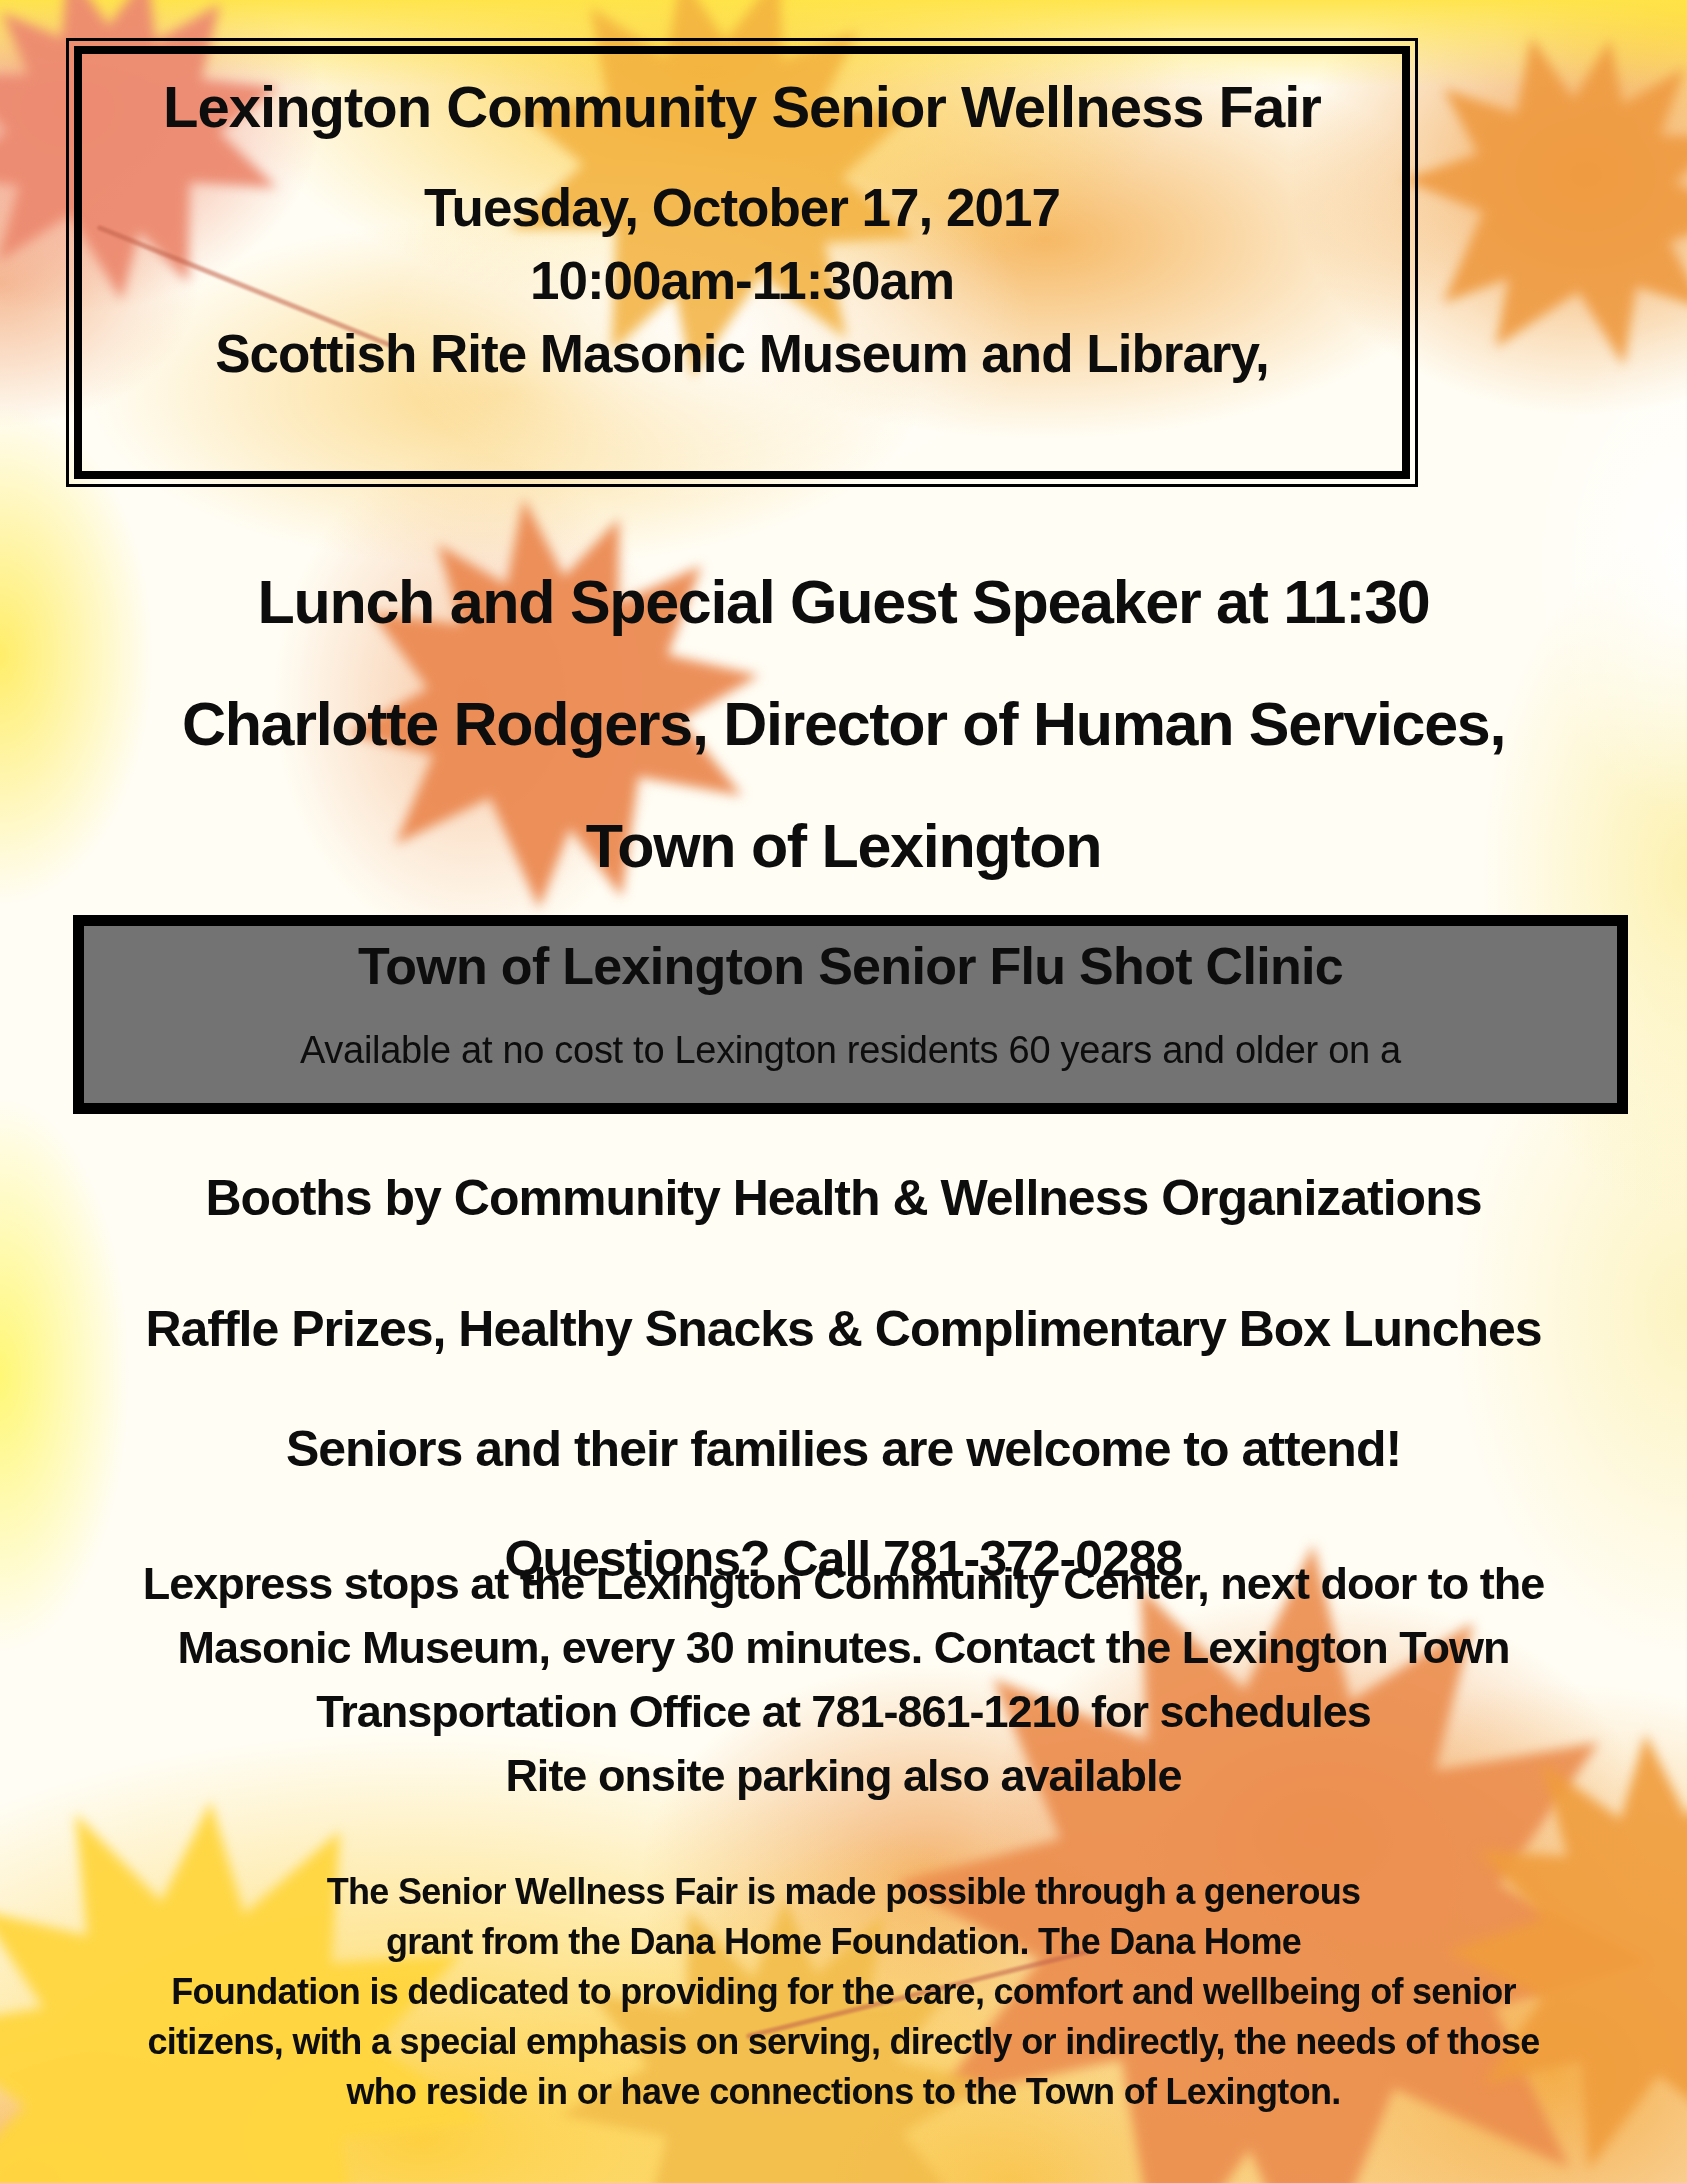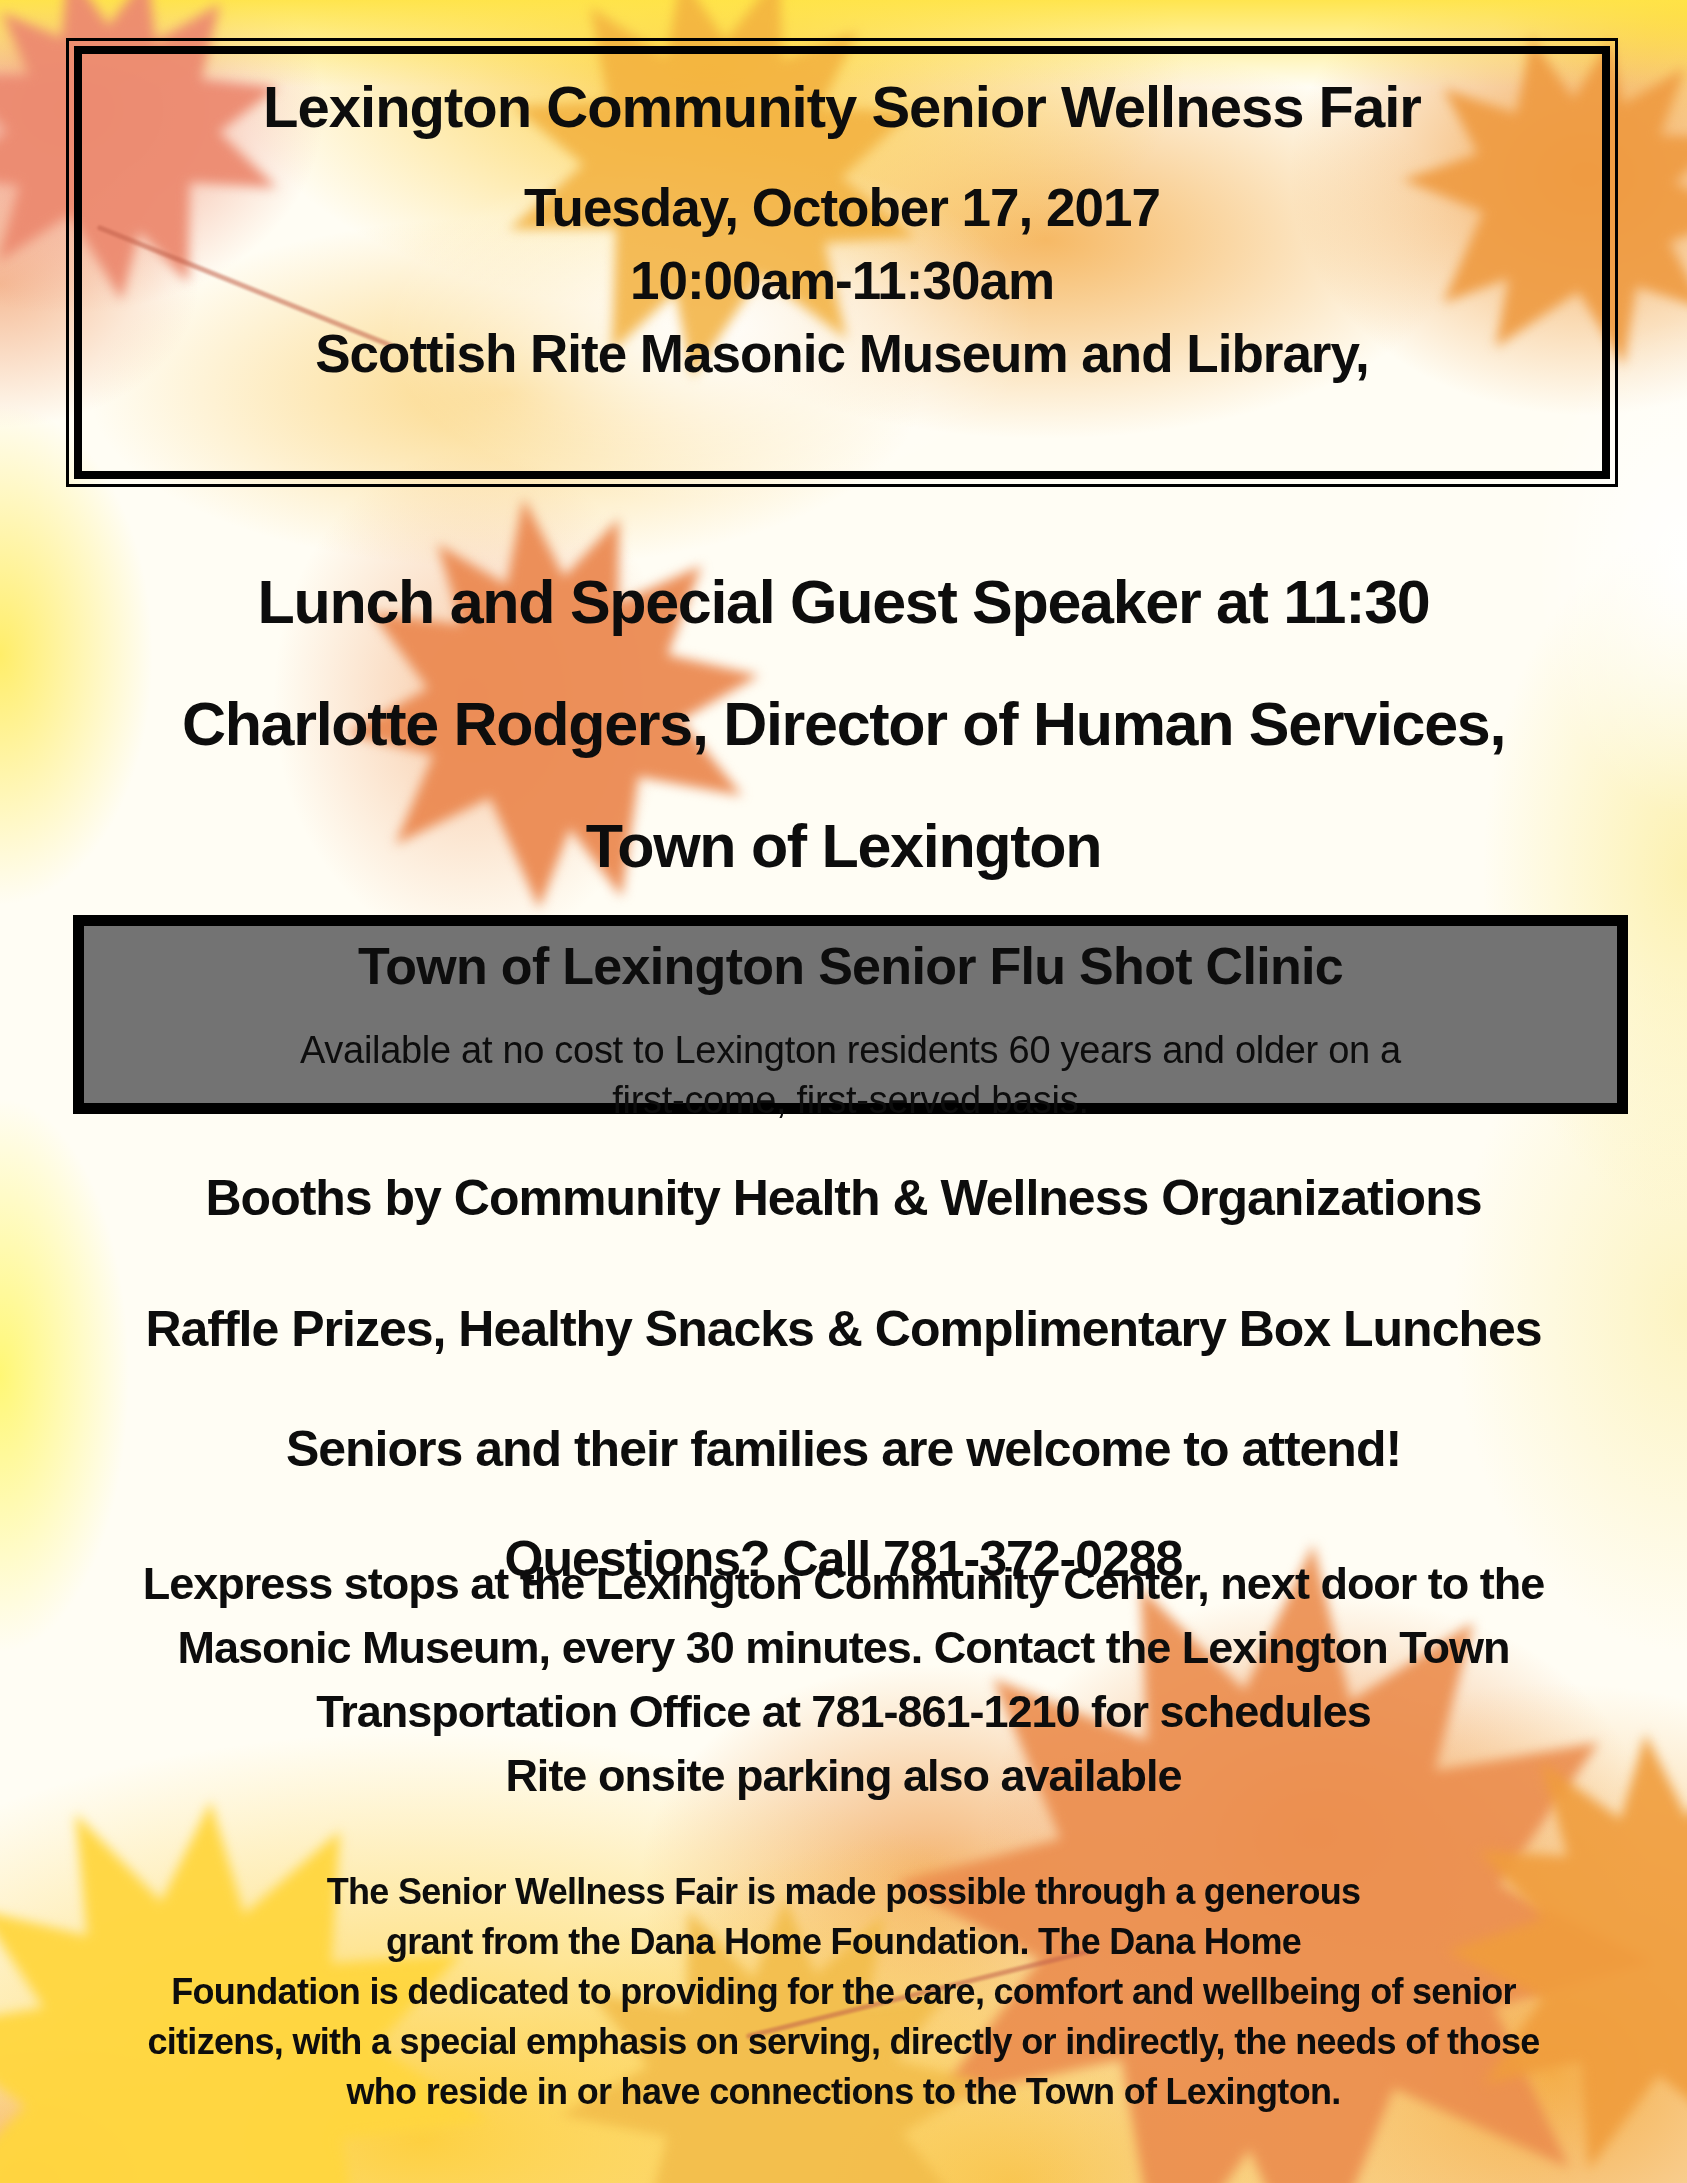--- a/index.html
+++ b/index.html
@@ -34,21 +34,21 @@
       radial-gradient(ellipse 410px 304px at 55% 86%, rgba(241,160,80,.8), rgba(241,160,80,0) 70%),
       radial-gradient(ellipse 284px 218px at 2% 100%, rgba(238,140,100,.85), rgba(238,140,100,0) 70%);
   }
   .leaf{position:absolute;filter:blur(6px);}
   .stem{position:absolute;background:#c1604a;opacity:.55;border-radius:2.6px;filter:blur(1.3px);}
   
   .line{white-space:nowrap;text-align:center;font-weight:bold;}
   .abs{position:absolute;left:0;right:0;z-index:2;}
   
   .header-box{
-    position:absolute;left:66px;top:38px;width:1552px;height:449px;
+    position:absolute;left:66px;top:38px;width:1352px;height:449px;
     border:3.3px solid #000;padding:5.3px;box-sizing:border-box;z-index:2;
   }
   .header-inner{border:8.6px solid #000;width:100%;height:100%;box-sizing:border-box;}
   .h-title{margin-top:18px;font-size:58px;line-height:70px;letter-spacing:-1px;}
   .h-lines{margin-top:28.4px;font-size:53px;line-height:73px;letter-spacing:-1px;}
   
   .speaker{top:541px;font-size:61px;line-height:122px;letter-spacing:-1.3px;}
   
   .flu-box{
     position:absolute;left:73px;top:915px;width:1555px;height:199px;
@@ -114,21 +114,20 @@
 <div class="abs speaker">
   <div class="line">Lunch and Special Guest Speaker at 11:30</div>
   <div class="line">Charlotte Rodgers, Director of Human Services,</div>
   <div class="line">Town of Lexington</div>
 </div>
 
 <div class="flu-box">
   <div class="line flu-title">Town of Lexington Senior Flu Shot Clinic</div>
   <div class="flu-body">
     <div class="line">Available at no cost to Lexington residents 60 years and older on a</div>
-    <div class="line">first-come, first-served basis.</div>
   </div>
 </div>
 
 <div class="abs line hl hl-booths">Booths by Community Health &amp; Wellness Organizations</div>
 <div class="abs line hl hl-raffle">Raffle Prizes, Healthy Snacks  &amp; Complimentary Box Lunches</div>
 <div class="abs line hl hl-welcome">Seniors and their families are welcome to attend!</div>
 <div class="abs line hl hl-questions">Questions? Call 781-372-0288</div>
 
 <div class="abs transport">
   <div class="line">Lexpress stops at the Lexington Community Center, next door to the</div>

